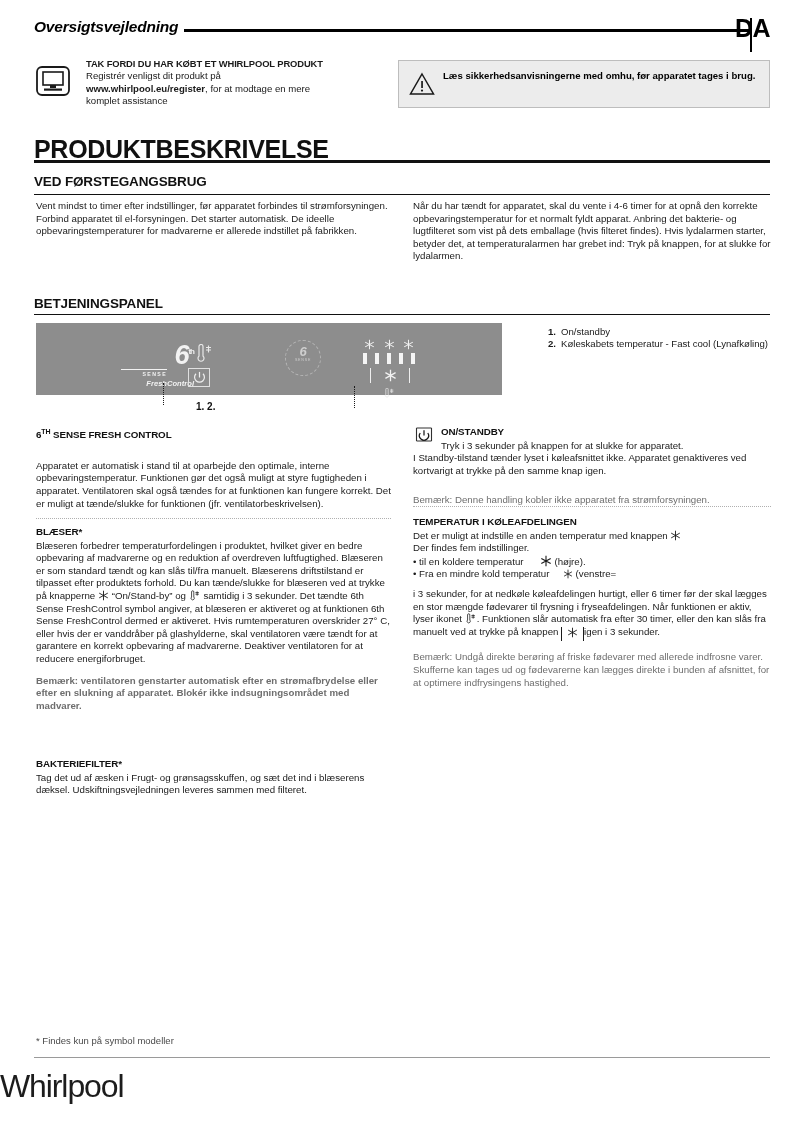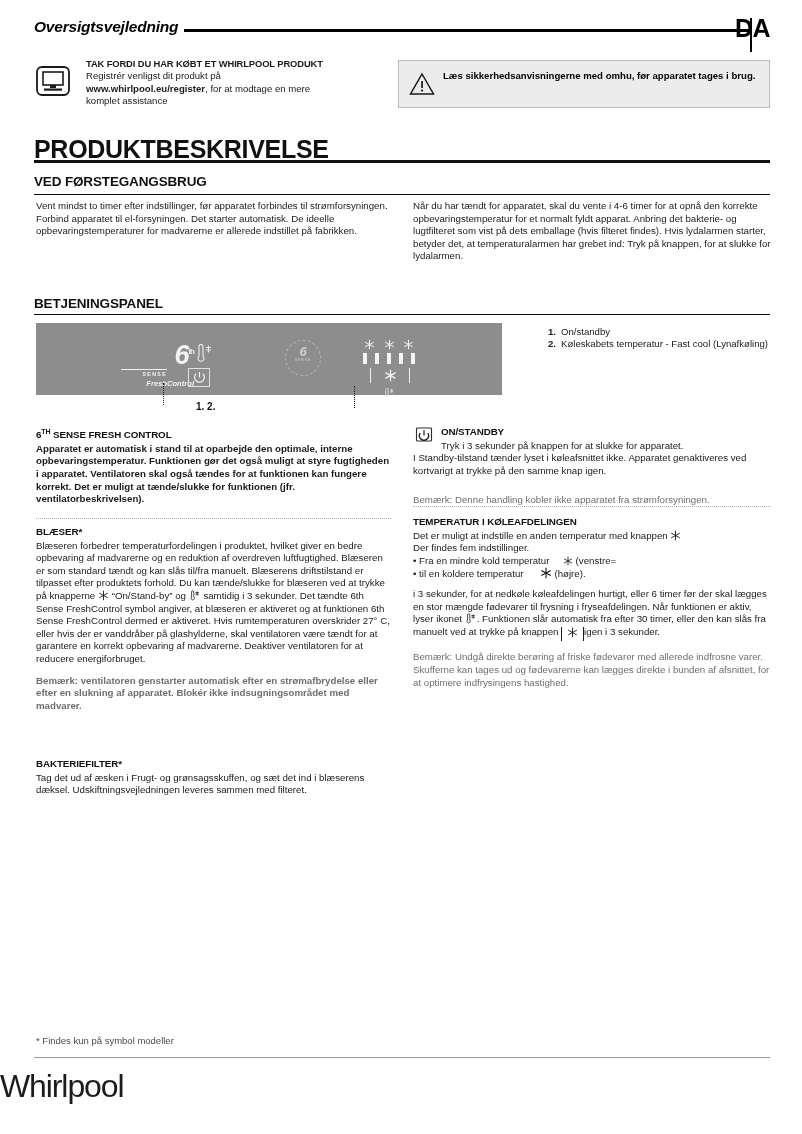--- a/index.html
+++ b/index.html
@@ -452,21 +452,21 @@
       <span class="legend-txt">On/standby</span>
     </div>
     <div class="legend-row">
       <span class="legend-num">2.</span>
       <span class="legend-txt">Køleskabets temperatur - Fast cool (Lynafkøling)</span>
     </div>
   </div>
 
   <div class="col" style="left:36px; top:426px; width:355px;">
     <div class="sub-title"><span>6</span><sup style="font-size:7px">TH</sup><span> SENSE FRESH CONTROL</span></div>
-    <p style="margin-top:1px;font-weight:bold;">Apparatet er automatisk i stand til at oparbejde den optimale, interne opbevaringstemperatur. Funktionen gør det også muligt at styre fugtigheden i apparatet. Ventilatoren skal også tændes for at funktionen kan fungere korrekt. Det er muligt at tænde/slukke for funktionen (jfr. ventilatorbeskrivelsen).</p>
+    <p style="margin-top:18px;">Apparatet er automatisk i stand til at oparbejde den optimale, interne opbevaringstemperatur. Funktionen gør det også muligt at styre fugtigheden i apparatet. Ventilatoren skal også tændes for at funktionen kan fungere korrekt. Det er muligt at tænde/slukke for funktionen (jfr. ventilatorbeskrivelsen).</p>
   </div>
 
   <div class="dotline" style="left:36px; top:518px; width:355px;"></div>
 
   <div class="col" style="left:36px; top:526px; width:355px;">
     <div class="sub-title">BLÆSER*</div>
     <p style="margin-top:1px;"><span>Blæseren forbedrer temperaturfordelingen i produktet, hvilket giver en bedre opbevaring af madvarerne og en reduktion af overdreven luftfugtighed. Blæseren er som standard tændt og kan slås til/fra manuelt. Blæserens driftstilstand er tilpasset efter produktets forhold. Du kan tænde/slukke for blæseren ved at trykke på knapperne</span>
       <svg class="ic" width="11" height="11" viewBox="0 0 12 12">
           <path d="M6 0.8 v10.4 M1.3 3.4 l9.4 5.2 M10.7 3.4 l-9.4 5.2" stroke="#1a1a1a" stroke-width="1" fill="none"></path>
         </svg>
@@ -502,31 +502,31 @@
   <div class="dotline" style="left:413px; top:506px; width:358px;"></div>
 
   <div class="col" style="left:413px; top:516px; width:358px;">
     <div class="sub-title">TEMPERATUR I KØLEAFDELINGEN</div>
     <p style="margin-top:1px;"><span>Det er muligt at indstille en anden temperatur med knappen</span>
       <svg class="ic" width="11" height="11" viewBox="0 0 12 12">
           <path d="M6 0.8 v10.4 M1.3 3.4 l9.4 5.2 M10.7 3.4 l-9.4 5.2" stroke="#1a1a1a" stroke-width="1" fill="none"></path>
         </svg>
     </p>
     <p>Der findes fem indstillinger.</p>
+    <p>•&nbsp;<span>til en koldere temperatur</span>&nbsp;&nbsp;&nbsp;&nbsp;&nbsp;
+      <svg class="ic" width="12" height="12" viewBox="0 0 12 12">
+          <path d="M6 0.8 v10.4 M1.3 3.4 l9.4 5.2 M10.7 3.4 l-9.4 5.2" stroke="#1a1a1a" stroke-width="1.1" fill="none"></path>
+        </svg>
+      <span>(højre).</span>
+    </p>
     <p>•&nbsp;<span>Fra en mindre kold temperatur</span>&nbsp;&nbsp;&nbsp;&nbsp;
       <svg class="ic" width="10" height="10" viewBox="0 0 12 12">
           <path d="M6 0.8 v10.4 M1.3 3.4 l9.4 5.2 M10.7 3.4 l-9.4 5.2" stroke="#1a1a1a" stroke-width="1" fill="none"></path>
         </svg>
       <span>(venstre=</span>
-    </p>
-    <p>•&nbsp;<span>til en koldere temperatur</span>&nbsp;&nbsp;&nbsp;&nbsp;&nbsp;
-      <svg class="ic" width="12" height="12" viewBox="0 0 12 12">
-          <path d="M6 0.8 v10.4 M1.3 3.4 l9.4 5.2 M10.7 3.4 l-9.4 5.2" stroke="#1a1a1a" stroke-width="1.1" fill="none"></path>
-        </svg>
-      <span>(højre).</span>
     </p>
   </div>
 
   <div class="col" style="left:413px; top:588px; width:358px;">
     <p style="margin-top:0;"><span>i 3 sekunder, for at nedkøle køleafdelingen hurtigt, eller 6 timer før der skal lægges en stor mængde fødevarer til frysning i fryseafdelingen. Når funktionen er aktiv, lyser ikonet</span>
       <svg class="ic" width="12" height="11" viewBox="0 0 14 12">
         <path d="M3 1.8 a1.3 1.3 0 0 1 2.6 0 v6 a1.9 1.9 0 1 1 -2.6 0 Z" fill="none" stroke="#1a1a1a" stroke-width="0.9"></path>
         <path d="M7.5 2.6 h4 M7.5 4.5 h4 M9.5 1.2 v5" stroke="#1a1a1a" stroke-width="0.9" fill="none"></path>
       </svg><span>.</span>
       <span>Funktionen slår automatisk fra efter 30 timer, eller den kan slås fra manuelt ved at trykke på knappen</span>

